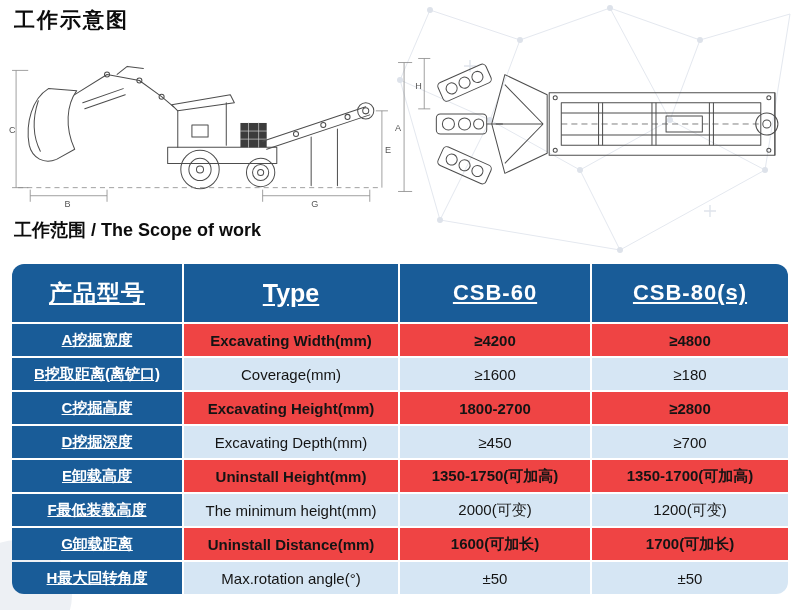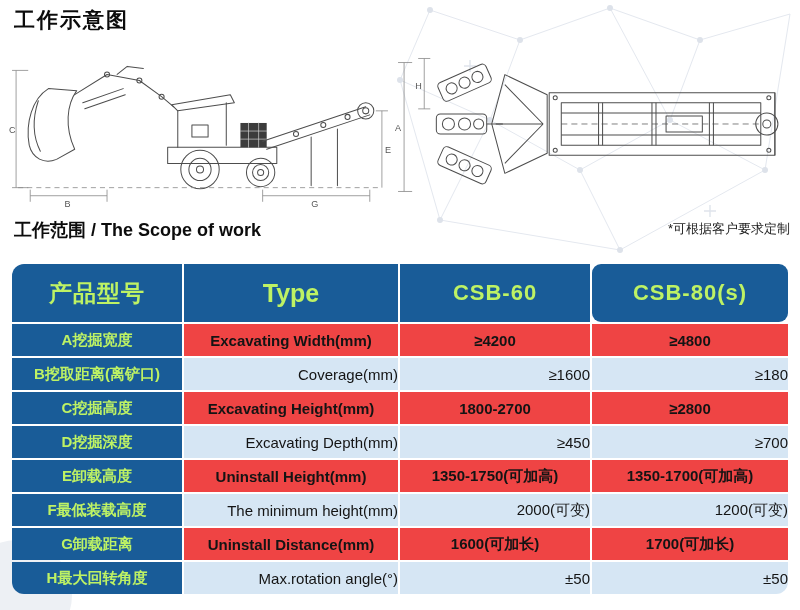--- a/index.html
+++ b/index.html
@@ -20,30 +20,30 @@
   .drawing { flex:0 0 auto; }
 
   .scope-bar { position:absolute; top:218px; left:14px; width:776px;
     display:flex; justify-content:space-between; align-items:flex-end; }
   .scope-title { font-size:18px; font-weight:bold; color:#0c0c0c; }
   .note { font-size:13px; color:#1c1c1c; padding-bottom:4px; }
 
   .spec-table { position:absolute; top:262px; left:10px; width:780px;
     border-collapse:separate; border-spacing:2px; table-layout:fixed; }
   .spec-table th, .spec-table td { text-align:center; vertical-align:middle; overflow:hidden; }
-  .blue-cell { background:#195c98; color:#bef264; }
+  .blue-cell { background:#195c98; color:#ffffff;text-decoration:underline; }
   .thead-cell { height:58px; font-size:22px; font-weight:bold; letter-spacing:1px; }
   .th-type { font-size:25px; font-weight:600; letter-spacing:0; }
   .th-model-col { font-size:23px; }
   .row-label { font-size:15px; font-weight:bold; height:32px;margin-left:48px; }
   .cell { font-size:15px; color:#141414; height:32px; }
   tr.odd  .cell { background:#ef4444;font-weight:bold; }
-  tr.even .cell { background:#d6e6f4;text-align:right; }
+  tr.even .cell { background:#d6e6f4; }
   .corner-tl { border-top-left-radius:12px; }
-  .corner-tr { border-top-right-radius:12px;border-radius:9px; }
+  .corner-tr { border-top-right-radius:12px; }
   .corner-bl { border-bottom-left-radius:12px; }
   .corner-br { border-bottom-right-radius:12px; }
 
   svg text { font-family:"Liberation Sans", sans-serif; }
 </style>
 </head>
 <body>
 
 <svg class="bg-pattern" width="430" height="280" viewBox="0 0 430 280">
   <g stroke="#e4e8ef" stroke-width="1" fill="none">
@@ -176,21 +176,20 @@
       </g>
       <g fill="#555" font-size="9">
         <text x="3" y="86">A</text>
         <text x="23" y="44">H</text>
       </g>
     </svg>
   </div>
 
   <div class="scope-bar">
     <div class="scope-title">工作范围 / The Scope of work</div>
-    <div class="note">*可根据客户要求定制</div>
   </div>
 
   <table class="spec-table">
     <colgroup>
       <col style="width:170px">
         <col style="width:214px">
         <col style="width:190px">
         <col style="width:196px">
     </colgroup>
     <thead>

